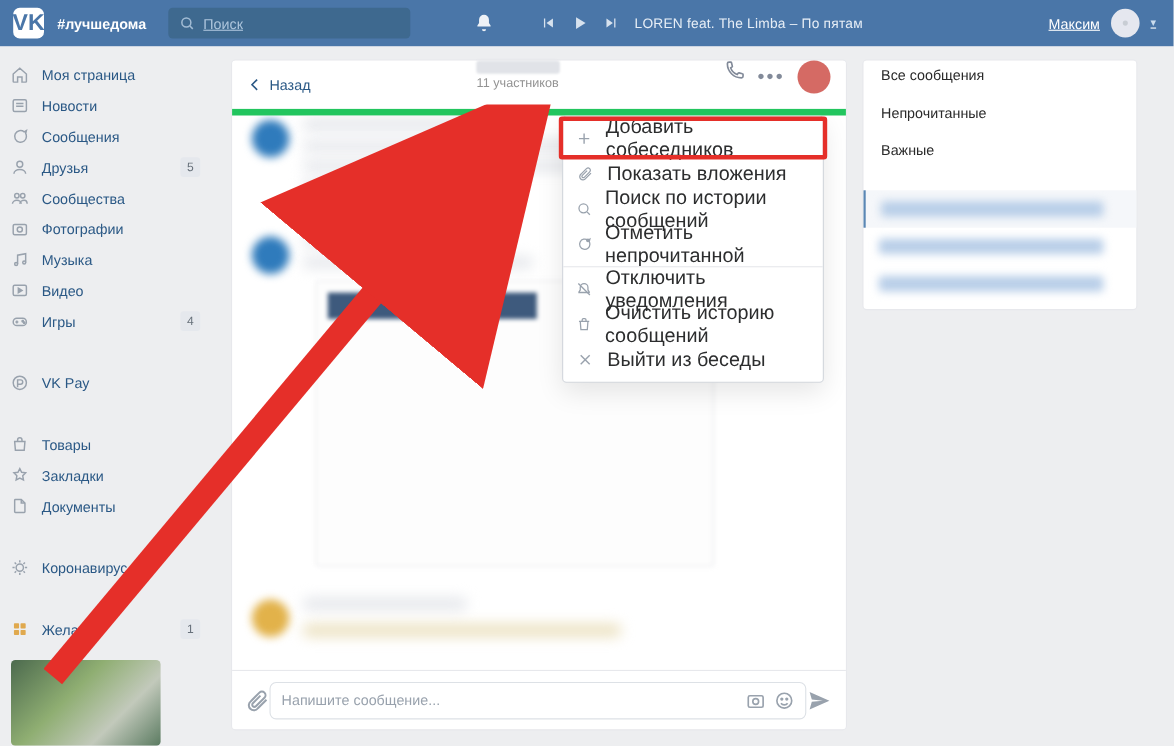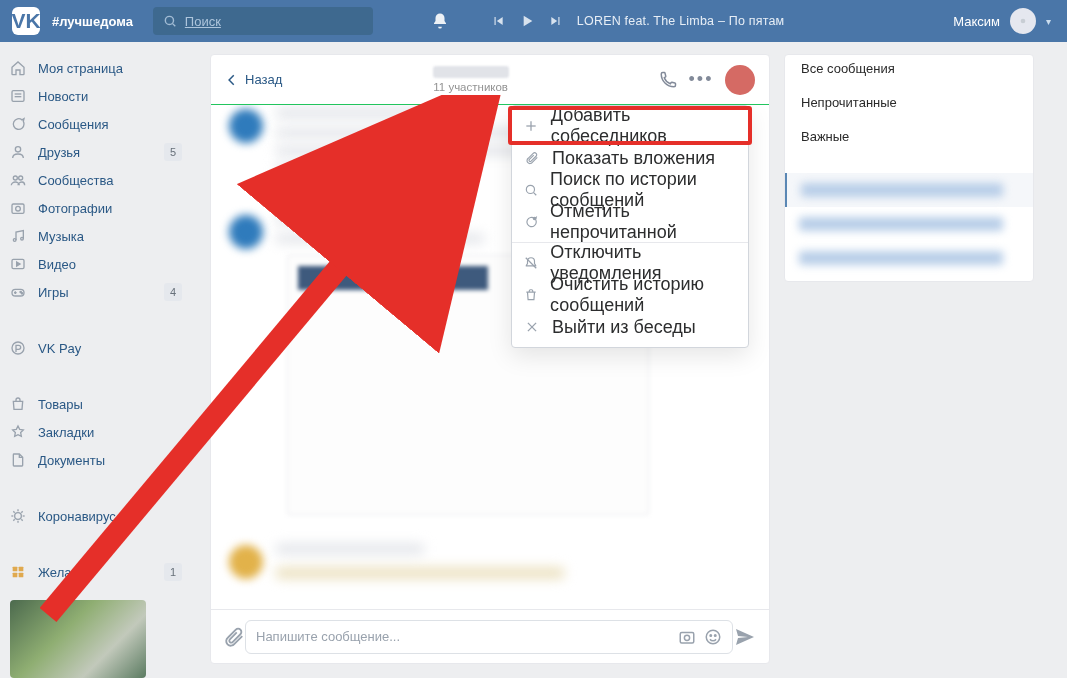--- a/index.html
+++ b/index.html
@@ -50,21 +50,21 @@
   .header-icon { opacity: .9; cursor: pointer; flex-shrink: 0; display:flex;}
   .header-icon svg { display:block; }
   .player {
     margin-left: 30px;
     display: flex; align-items: center;
     gap: 14px;
     color: #e7eef6;
   }
   .now-playing { font-size: 12.5px; letter-spacing: .2px; }
   .header-grow { flex: 1; }
-  .user-block { display: flex; align-items: center; gap: 10px; }
+  .user-block { display: flex; align-items: center; gap: 10px; text-decoration: underline; }
   .user-name { font-size: 13px; }
   .user-avatar {
     width: 26px; height: 26px; border-radius: 50%;
     background: #e5e7ef; display:flex; align-items:center; justify-content:center;
   }
   .chev { font-size: 10px; color:#cbddee;}
   
   .layout { display: flex; height: calc(678px - 42px); }
   .leftcol { width: 190px; padding: 12px 0 0 0; flex-shrink:0; }
   .centercol { width: 560px; margin-left: 20px; padding-top: 12px; flex-shrink:0; position:relative;}
@@ -99,22 +99,22 @@
   .chat-card {
     background:#fff;
     border:1px solid #e7e8ec;
     border-radius:4px;
     height: 610px;
     display:flex; flex-direction:column;
     position:relative;
   }
   .chat-header {
     height:50px;
-    border-bottom:1px solid #22c55e;
-    display:flex; align-items:center;
+    border-bottom:6px solid #22c55e;
+    display:flex; 
     padding:0 14px;
     gap:10px;
   }
   .back-link { color:#2a5885; display:flex; align-items:center; gap:6px; cursor:pointer;}
   .chat-title-col { flex:1; display:flex; flex-direction:column; align-items:center; }
   .chat-title-col .t1 {
     width:76px; height:12px; background:#e1e3e8; border-radius:3px;
     filter: blur(1px);
   }
   .chat-title-col .t2 { font-size:11.5px; color:#939393; margin-top:3px; }

